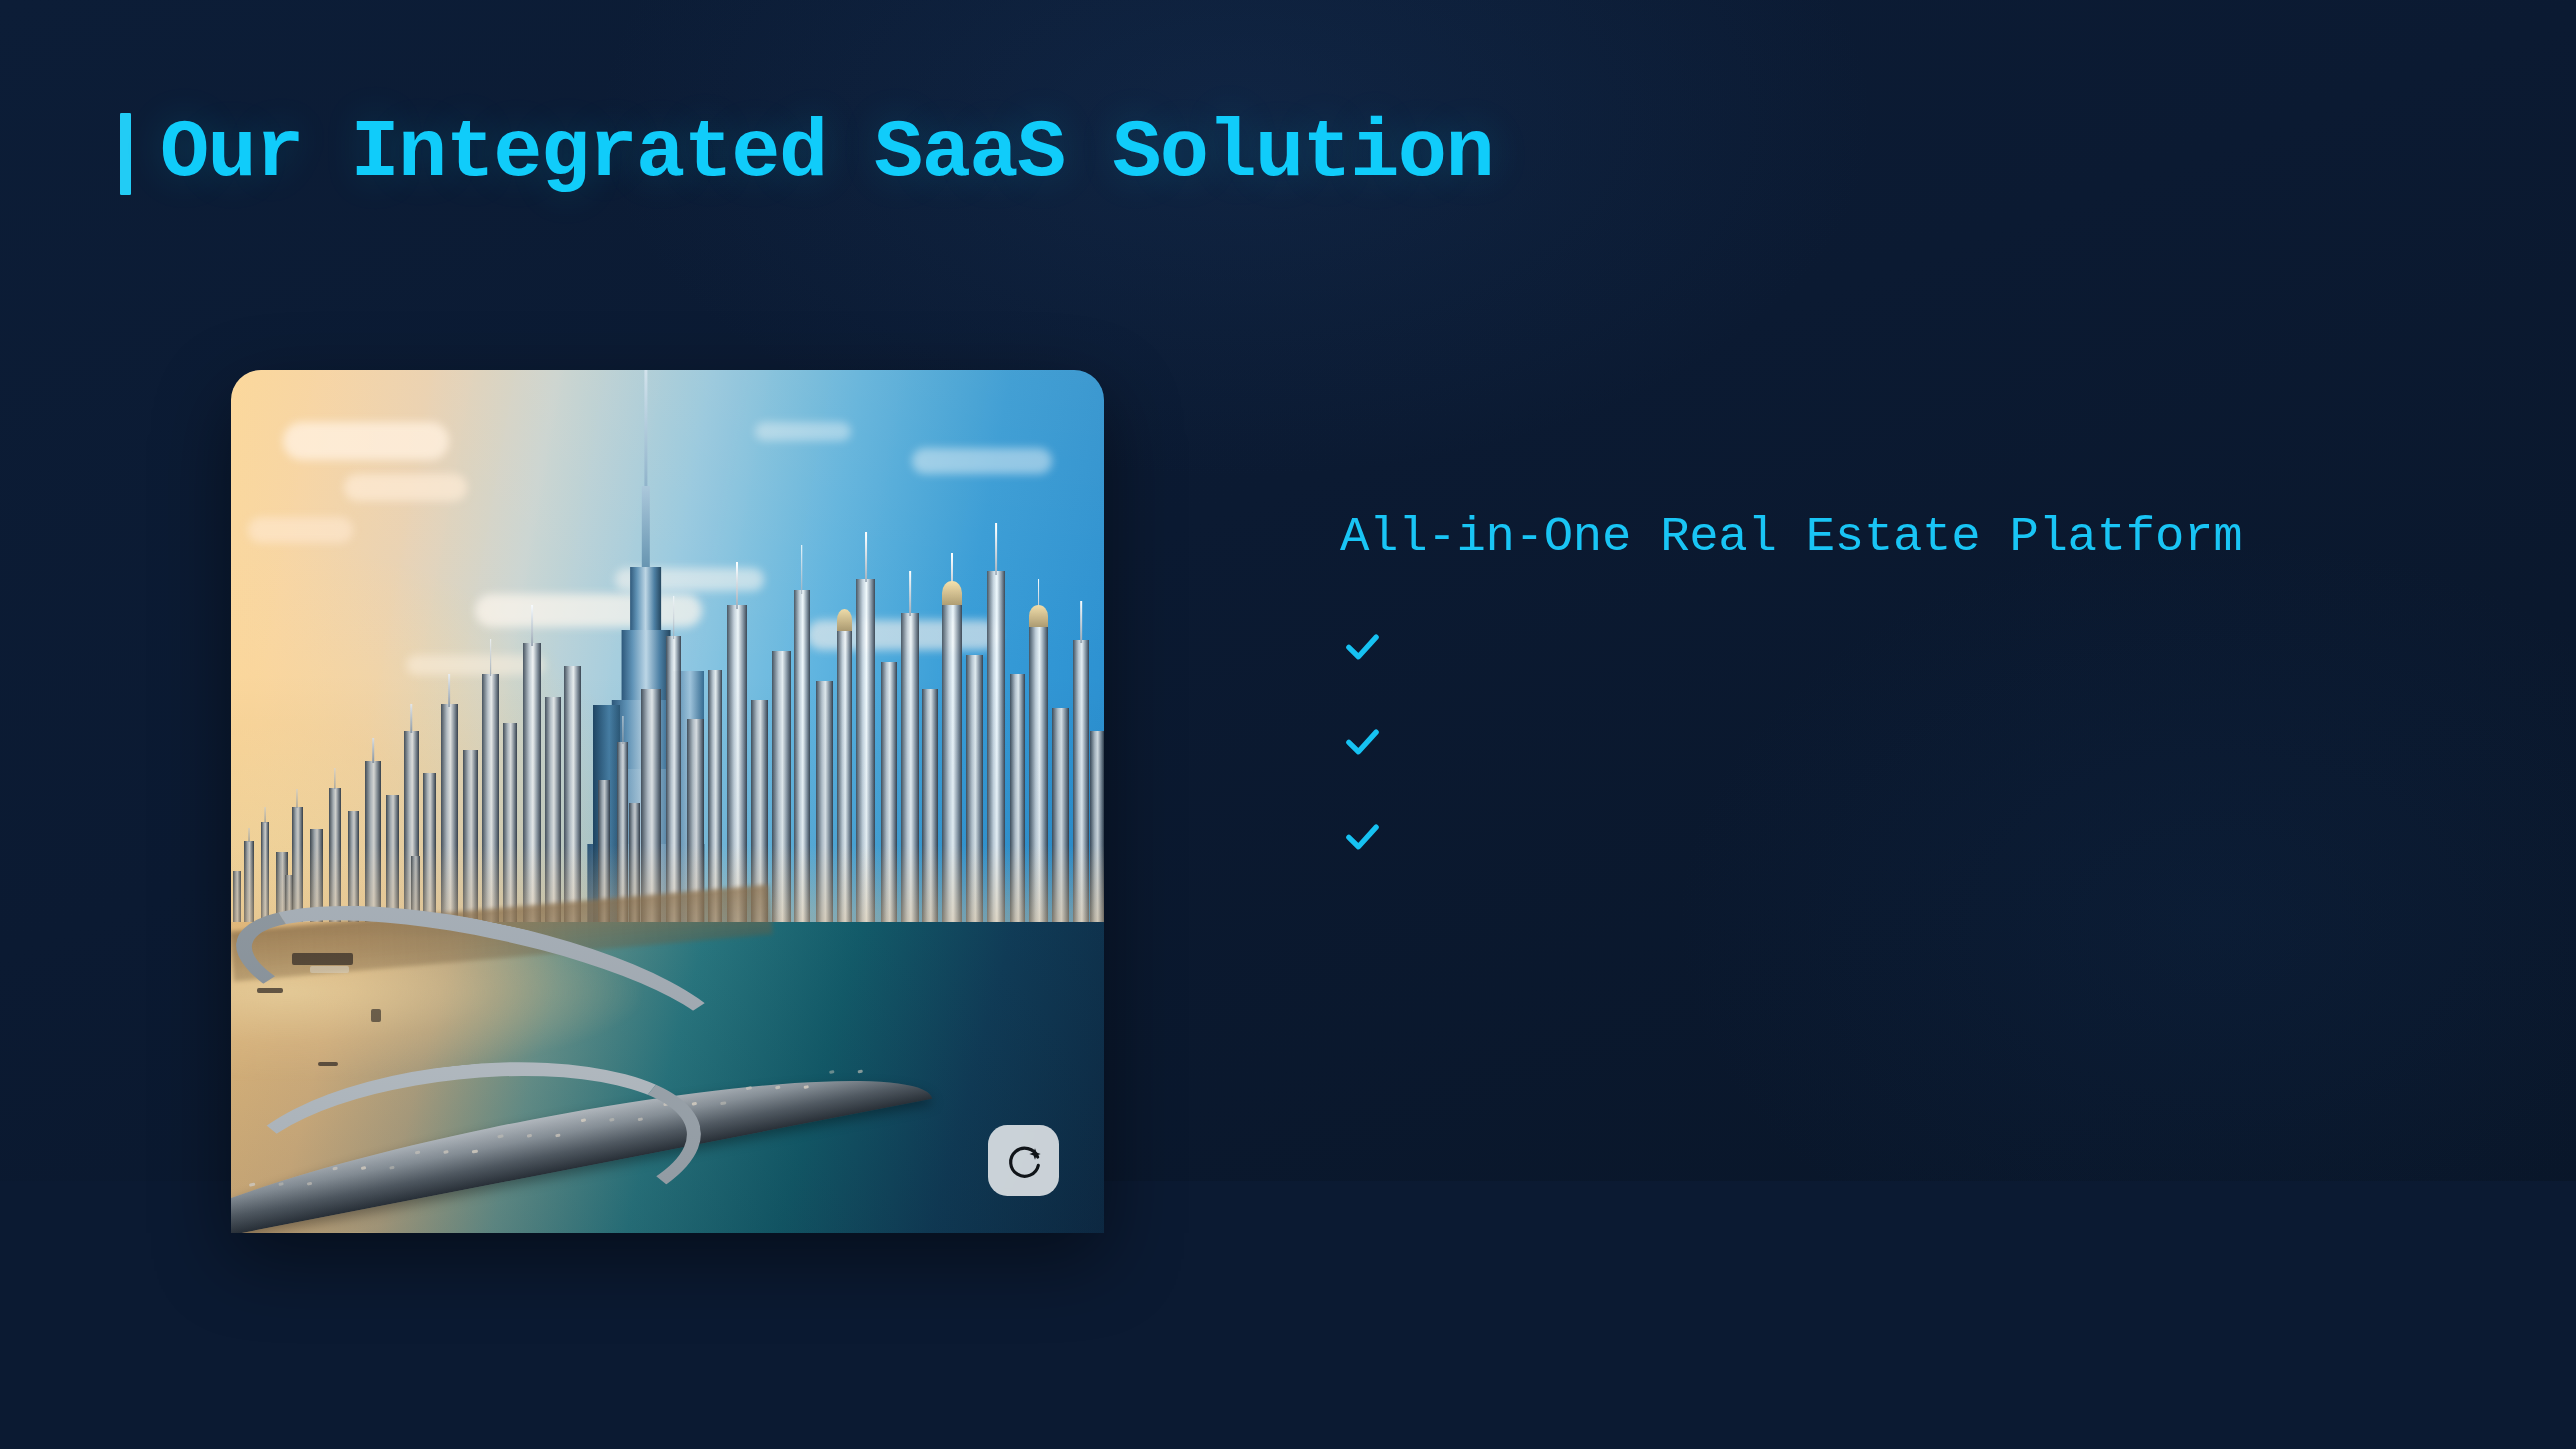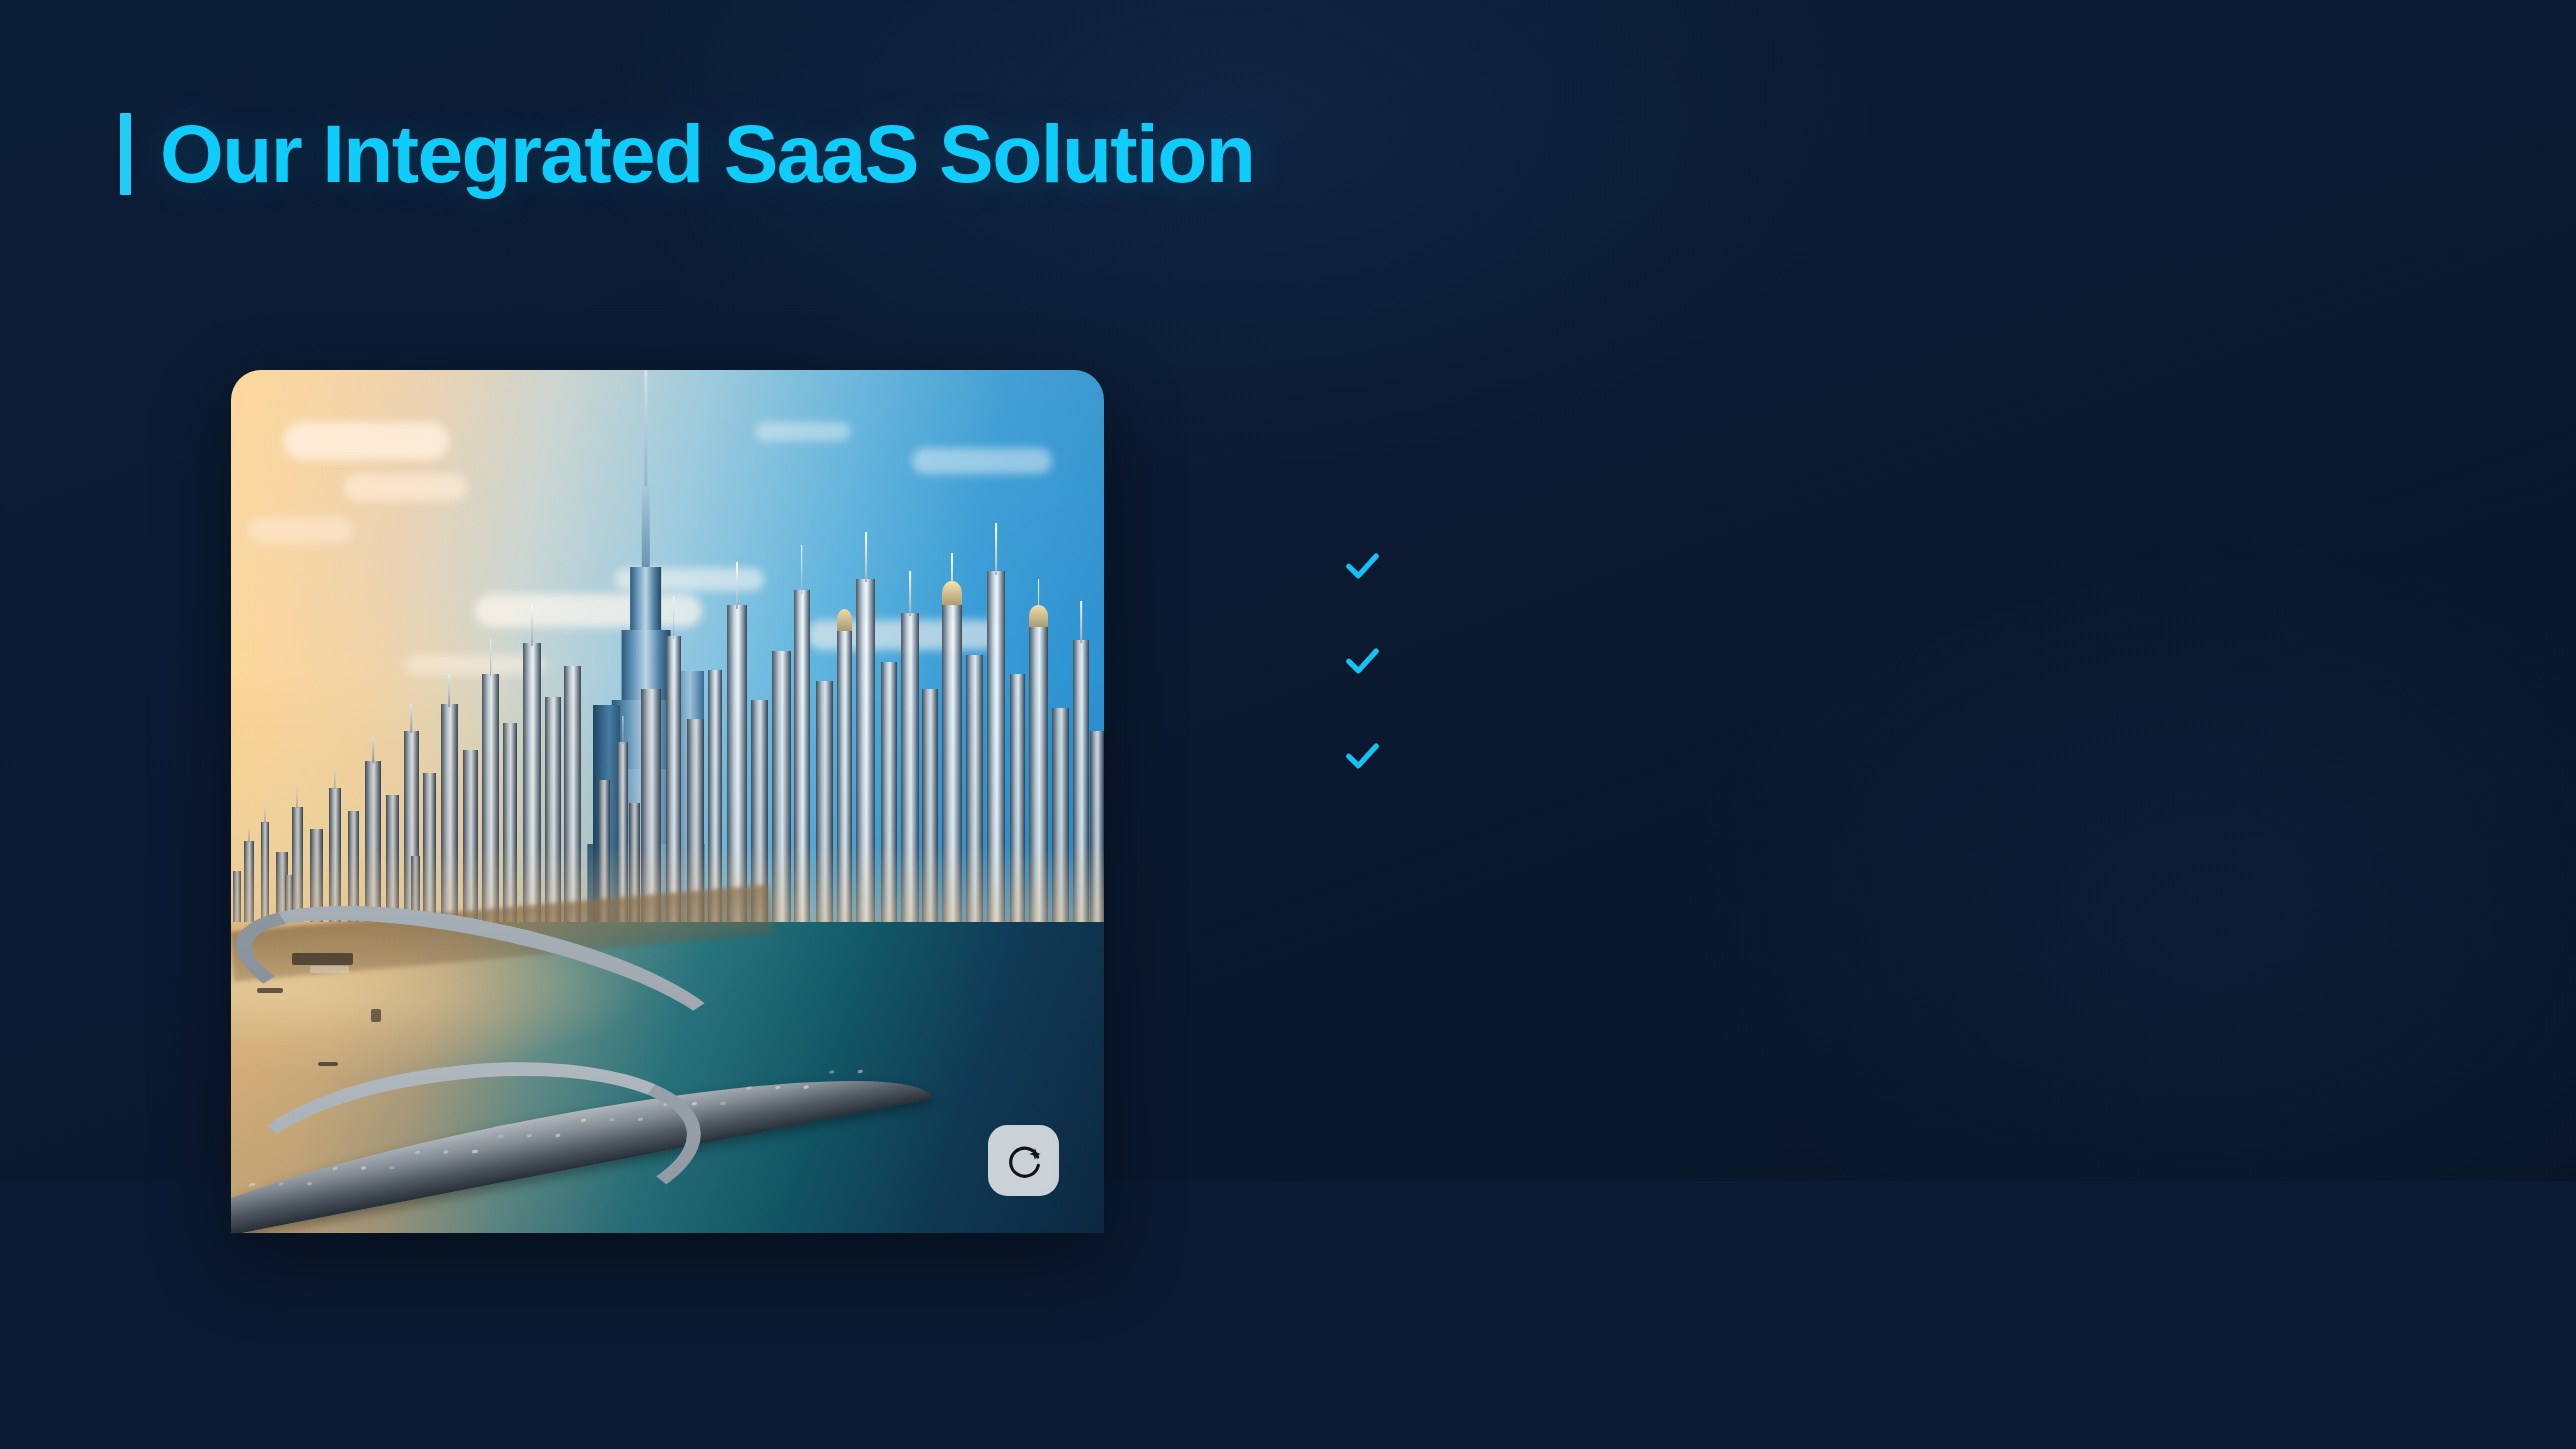--- a/index.html
+++ b/index.html
@@ -11,21 +11,21 @@
     overflow:hidden;
   }
 
   .slide{
     position:relative;
     width:2576px; height:1181px;
     background:
       radial-gradient(1030px 580px at 48% 10%, rgba(32,70,120,.22) 0%, rgba(32,70,120,0) 62%),
       radial-gradient(902px 644px at 86% 78%, rgba(20,55,100,.16) 0%, rgba(20,55,100,0) 60%),
       linear-gradient(160deg,#0C1D37 0%, #0B1A32 45%, #091629 100%);
-    font-family:Liberation Sans, sans-serif;
+    font-family:Liberation Mono, monospace;
     -webkit-font-smoothing:antialiased;
   }
 
   
   .title-row{
     position:absolute;
     left:120px; top:113px;
     display:flex; align-items:stretch;
   }
   .title-bar{
@@ -426,20 +426,21 @@
 
     <button class="regen-btn" aria-label="Regenerate image">
       <svg viewBox="0 0 24 24" fill="none" stroke="#101418" stroke-width="1.9" stroke-linecap="round" stroke-linejoin="round">
         <path d="M20.2 9.6A8.4 8.4 0 1 0 20.6 14.6"></path>
         <path d="M18.6 4.4 L19.5 6.9 L22 7.8 L19.5 8.7 L18.6 11.2 L17.7 8.7 L15.2 7.8 L17.7 6.9 Z" fill="#101418" stroke="none"></path>
       </svg>
     </button>
   </div>
 
   <div class="content">
+    <h2 class="content-heading">All-in-One Real Estate Platform</h2>
 
     <ul class="feature-list" id="feature-list">
         <li class="feature-item">
           <span class="check-icon">
             <svg viewBox="0 0 24 24" fill="none" stroke="#16C2F2" stroke-width="3.1" stroke-linecap="round" stroke-linejoin="round">
               <path d="M4 12.5 L9.6 18 L20 6.5"></path>
             </svg>
           </span>
           <span class="feature-label"></span>
         </li>

